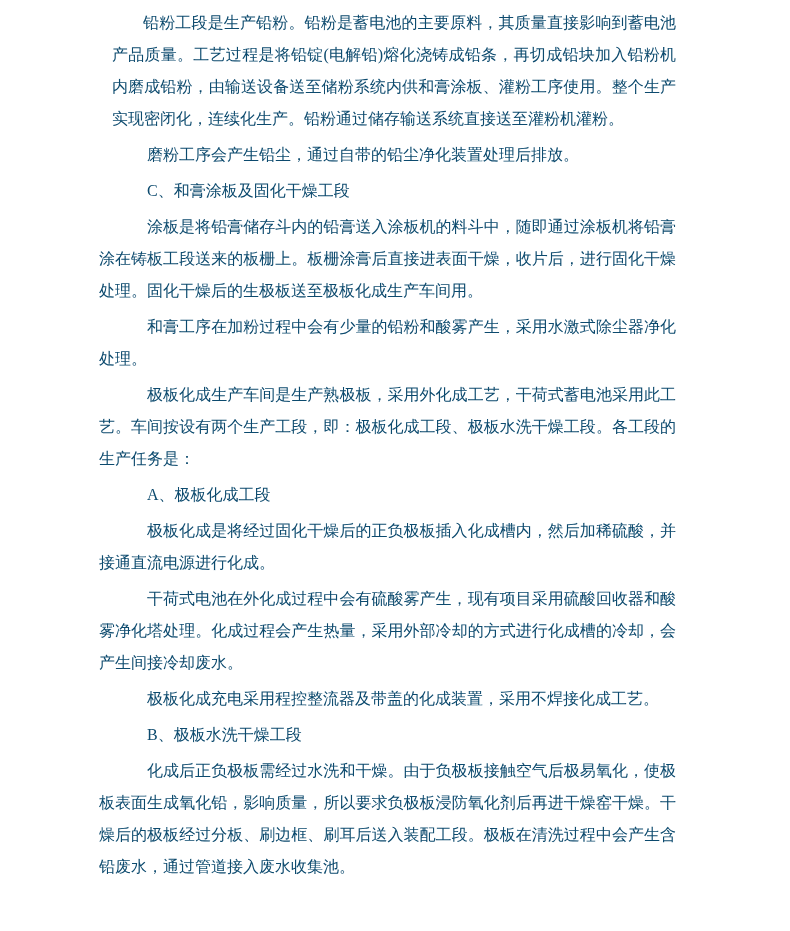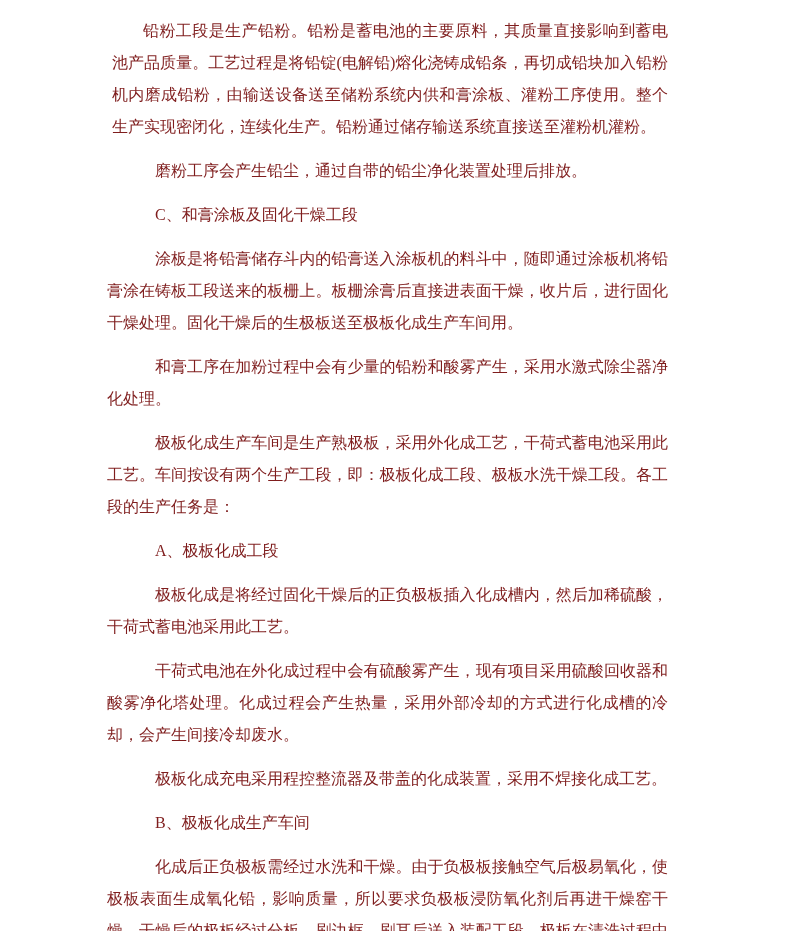--- a/index.html
+++ b/index.html
@@ -13,26 +13,26 @@
     overflow: hidden;
   }
   .doc-page {
     box-sizing: border-box;
     width: 790px;
     height: 931px;
     padding: 3px 110px 0 95px;
     background: #ffffff;
   }
   .doc-page p {
-    margin: 12px;
+    margin: 4px;
     padding: 0;
     font-family: "Liberation Serif", "DejaVu Serif", serif;
     font-size: 16px;
     line-height: 32px;
-    color: #7f1d1d;
+    color: #0c4a6e;
     text-align: justify;
     text-indent: 48px;
     letter-spacing: 0;
     word-break: break-all;
   }
   .doc-page p.para-offset {
     margin-left: 17px;
     text-indent: 31px;
   }
 </style>
@@ -40,18 +40,18 @@
 <body>
 
 <main class="doc-page">
   <p class="para-offset">铅粉工段是生产铅粉。铅粉是蓄电池的主要原料，其质量直接影响到蓄电池产品质量。工艺过程是将铅锭(电解铅)熔化浇铸成铅条，再切成铅块加入铅粉机内磨成铅粉，由输送设备送至储粉系统内供和膏涂板、灌粉工序使用。整个生产实现密闭化，连续化生产。铅粉通过储存输送系统直接送至灌粉机灌粉。</p>
   <p>磨粉工序会产生铅尘，通过自带的铅尘净化装置处理后排放。</p>
   <p>C、和膏涂板及固化干燥工段</p>
   <p>涂板是将铅膏储存斗内的铅膏送入涂板机的料斗中，随即通过涂板机将铅膏涂在铸板工段送来的板栅上。板栅涂膏后直接进表面干燥，收片后，进行固化干燥处理。固化干燥后的生极板送至极板化成生产车间用。</p>
   <p>和膏工序在加粉过程中会有少量的铅粉和酸雾产生，采用水激式除尘器净化处理。</p>
   <p>极板化成生产车间是生产熟极板，采用外化成工艺，干荷式蓄电池采用此工艺。车间按设有两个生产工段，即：极板化成工段、极板水洗干燥工段。各工段的生产任务是：</p>
   <p>A、极板化成工段</p>
-  <p>极板化成是将经过固化干燥后的正负极板插入化成槽内，然后加稀硫酸，干荷式蓄电池采用此工艺。</p>
+  <p>极板化成是将经过固化干燥后的正负极板插入化成槽内，然后加稀硫酸，并接通直流电源进行化成。</p>
   <p>干荷式电池在外化成过程中会有硫酸雾产生，现有项目采用硫酸回收器和酸雾净化塔处理。化成过程会产生热量，采用外部冷却的方式进行化成槽的冷却，会产生间接冷却废水。</p>
   <p>极板化成充电采用程控整流器及带盖的化成装置，采用不焊接化成工艺。</p>
-  <p>B、极板化成生产车间</p>
+  <p>B、极板水洗干燥工段</p>
   <p>化成后正负极板需经过水洗和干燥。由于负极板接触空气后极易氧化，使极板表面生成氧化铅，影响质量，所以要求负极板浸防氧化剂后再进干燥窑干燥。干燥后的极板经过分板、刷边框、刷耳后送入装配工段。极板在清洗过程中会产生含铅废水，通过管道接入废水收集池。</p>
 </main>
 
 </body></html>

